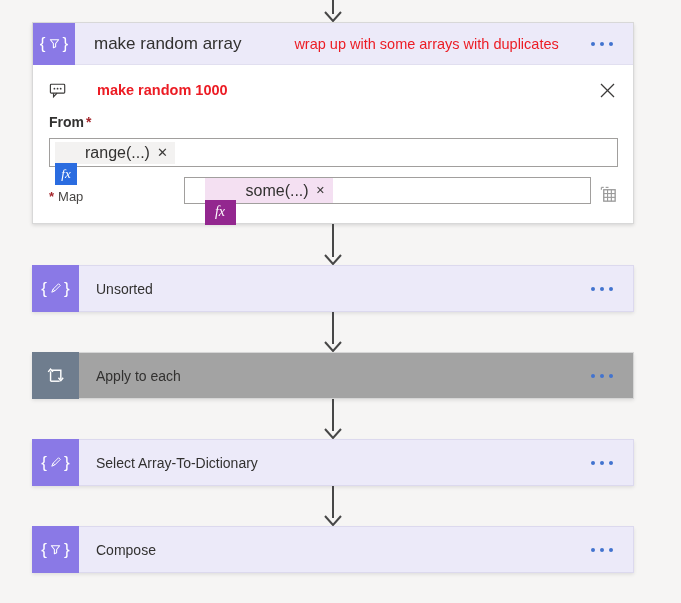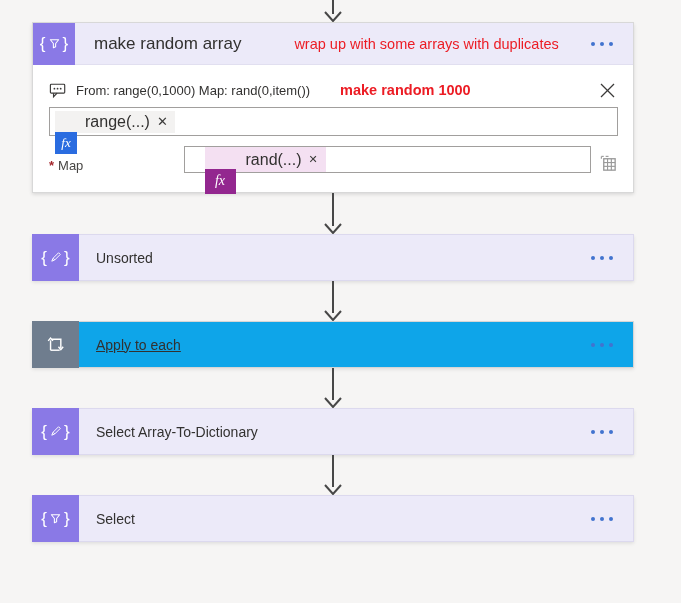--- a/index.html
+++ b/index.html
@@ -78,21 +78,21 @@
 
   
   .action {
     margin-left:32px; width:602px; height:47px;
     display:flex; align-items:center;
     border:1px solid #dbd8ec;
     box-shadow:0 1.6px 3.6px rgba(0,0,0,.1);
     cursor:pointer;
   }
   .action.purple { background:#eceaf9; border-color:#dcd9ee; }
-  .action.slate  { background:#0ea5e9; border-color:#d6d6d6;text-decoration:underline; }
+  .action.slate  { background:#a3a3a3; border-color:#d6d6d6; }
   .action-icon {
     width:47px; align-self:stretch; flex:none;
     display:flex; align-items:center; justify-content:center; color:#fff;
     margin:-1px 0 -1px -1px;
   }
   .action.purple .action-icon { background:#8a79e6; }
   .action.slate  .action-icon { background:#6f7d8e; }
   .action-title { margin-left:17px; font-size:14px; color:#323130; }
 </style>
 </head>
@@ -126,47 +126,49 @@
     <div class="card-body">
 
       <div class="comment-row">
         <svg width="18" height="17" viewBox="0 0 20 19">
           <rect x="1.5" y="2.5" width="16" height="10" rx="1" fill="none" stroke="#3b3a39" stroke-width="1.3"></rect>
           <circle cx="6" cy="7.5" r="1" fill="#3b3a39"></circle>
           <circle cx="9.5" cy="7.5" r="1" fill="#3b3a39"></circle>
           <circle cx="13" cy="7.5" r="1" fill="#3b3a39"></circle>
           <path d="M5 12.5 V16.5 L9 12.5" fill="none" stroke="#3b3a39" stroke-width="1.3"></path>
         </svg>
-        <span class="comment-text">From: range(0,1000) Map: rand(0,item())</span>
         <span class="comment-note">make random 1000</span>
         <span class="close-btn">
           <svg width="17" height="17" viewBox="0 0 17 17">
             <line x1="2" y1="2" x2="15" y2="15" stroke="#3b3a39" stroke-width="1.2"></line>
             <line x1="15" y1="2" x2="2" y2="15" stroke="#3b3a39" stroke-width="1.2"></line>
           </svg>
         </span>
       </div>
 
+      <div class="field-label">
+        <span>From</span><span class="req">*</span>
+      </div>
 
       <div class="from-input">
         <span class="token">
           <span class="fx-box">fx</span>
           <span class="token-label">range(...)</span>
           <span class="token-x">✕</span>
         </span>
       </div>
 
       <div class="map-row">
         <span class="map-label">
           <span class="req">*</span><span>Map</span>
         </span>
         <div class="map-input">
           <span class="token map-token">
             <span class="fx-box map-fx">fx</span>
-            <span class="token-label">rand(...)</span>
+            <span class="token-label">some(...)</span>
             <span class="token-x">✕</span>
           </span>
         </div>
         <span class="mode-btn">
           <svg width="19" height="19" viewBox="0 0 20 20">
             <rect x="5" y="5" width="12" height="12" fill="none" stroke="#9a9a9a" stroke-width="1.4"></rect>
             <line x1="5" y1="9" x2="17" y2="9" stroke="#9a9a9a" stroke-width="1.2"></line>
             <line x1="5" y1="13" x2="17" y2="13" stroke="#9a9a9a" stroke-width="1.2"></line>
             <line x1="9" y1="5" x2="9" y2="17" stroke="#9a9a9a" stroke-width="1.2"></line>
             <line x1="13" y1="5" x2="13" y2="17" stroke="#9a9a9a" stroke-width="1.2"></line>
@@ -258,21 +260,21 @@
   </svg>
 
   <div class="action purple">
     <div class="action-icon">
       <span class="brace">{</span>
       <svg width="15" height="15" viewBox="0 0 20 20">
         <path d="M4.5 5 H15.5 L11.5 10 V14.2 L8.5 15.6 V10 Z" fill="none" stroke="#fff" stroke-width="1.4" stroke-linejoin="round"></path>
       </svg>
       <span class="brace">}</span>
     </div>
-    <span class="action-title">Select</span>
+    <span class="action-title">Compose</span>
     <div class="dots">
         <i></i>
         <i></i>
         <i></i>
       </div>
   </div>
 
 </div>
 
 </body></html>

